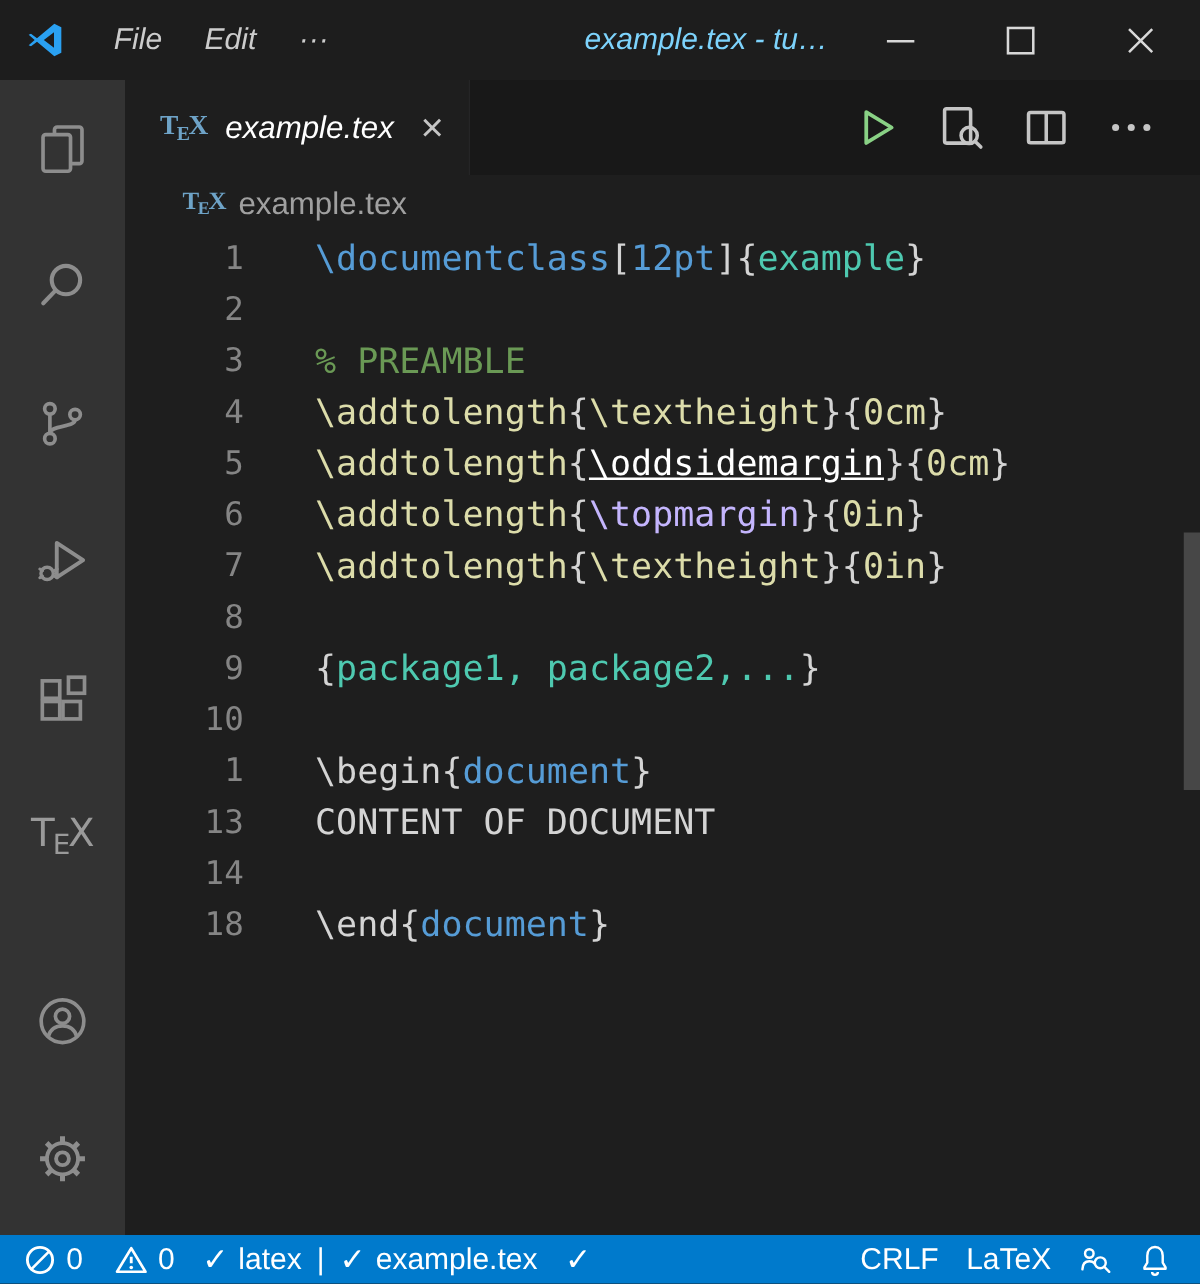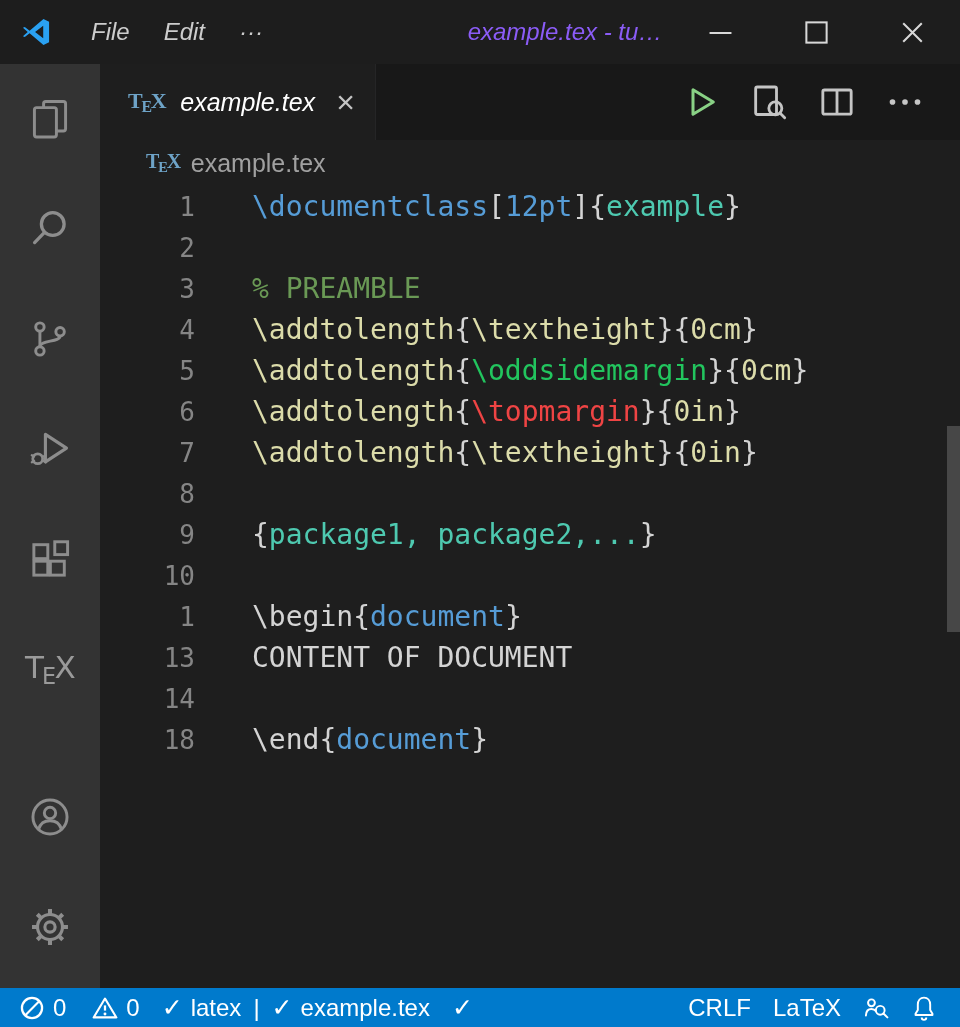--- a/index.html
+++ b/index.html
@@ -9,21 +9,21 @@
     font-family:"Liberation Sans", sans-serif; color:#cccccc;
     display:flex; flex-direction:column; user-select:none;
   }
 
   
   .titlebar { height:64px; flex:0 0 auto; background:var(--titlebar-bg,#1d1d1d); display:flex; align-items:center; position:relative;font-style:italic; }
   .logo { margin-left:20px; width:32px; height:32px; display:flex; color:var(--logo-blue,#2aa1f2); }
   .logo svg { width:32px; height:32px; }
   .menus { display:flex; margin-left:22px; font-size:24px; color:#cccccc; }
   .menu { padding:0 17px; cursor:default; }
-  .wintitle { position:absolute; left:170px; right:0; text-align:center; font-size:24px; color:#8b5cf6; pointer-events:none; white-space:nowrap; }
+  .wintitle { position:absolute; left:170px; right:0; text-align:center; font-size:24px; color:#7dd3fc; pointer-events:none; white-space:nowrap; }
   .wincontrols { position:absolute; right:0; top:0; height:64px; display:flex; }
   .winbtn { width:96px; height:64px; display:flex; align-items:center; justify-content:center; color:#d8d8d8; }
   .winbtn svg { width:27px; height:27px; }
 
   
   .main { flex:1; display:flex; min-height:0; }
 
   
   .activitybar { width:100px; flex:0 0 auto; background:var(--activitybar-bg,#333333); display:flex; flex-direction:column; align-items:center; color:#8d8d8d; }
   .ab-item { width:100px; height:110px; display:flex; align-items:center; justify-content:center; cursor:pointer; }
@@ -222,25 +222,25 @@
             <div class="code-line">
               <span class="line-num">3</span>
               <span class="line-content"><span style="color: rgb(106, 153, 85);">% PREAMBLE</span></span>
             </div>
             <div class="code-line">
               <span class="line-num">4</span>
               <span class="line-content"><span style="color: rgb(220, 220, 170);">\addtolength</span><span style="color: rgb(212, 212, 212);">{</span><span style="color: rgb(220, 220, 170);">\textheight</span><span style="color: rgb(212, 212, 212);">}{</span><span style="color: rgb(220, 220, 170);">0cm</span><span style="color: rgb(212, 212, 212);">}</span></span>
             </div>
             <div class="code-line">
               <span class="line-num">5</span>
-              <span class="line-content"><span style="color: rgb(220, 220, 170);">\addtolength</span><span style="color: rgb(212, 212, 212);">{</span><span style="color: #22c55e;">\oddsidemargin</span><span style="color: rgb(212, 212, 212);">}{</span><span style="color: rgb(220, 220, 170);">0cm</span><span style="color: rgb(212, 212, 212);">}</span></span>
+              <span class="line-content"><span style="color: rgb(220, 220, 170);">\addtolength</span><span style="color: rgb(212, 212, 212);">{</span><span style="color: #ffffff; text-decoration: underline;">\oddsidemargin</span><span style="color: rgb(212, 212, 212);">}{</span><span style="color: rgb(220, 220, 170);">0cm</span><span style="color: rgb(212, 212, 212);">}</span></span>
             </div>
             <div class="code-line">
               <span class="line-num">6</span>
-              <span class="line-content"><span style="color: rgb(220, 220, 170);">\addtolength</span><span style="color: rgb(212, 212, 212);">{</span><span style="color: #ef4444;">\topmargin</span><span style="color: rgb(212, 212, 212);">}{</span><span style="color: rgb(220, 220, 170);">0in</span><span style="color: rgb(212, 212, 212);">}</span></span>
+              <span class="line-content"><span style="color: rgb(220, 220, 170);">\addtolength</span><span style="color: rgb(212, 212, 212);">{</span><span style="color: #c4b5fd;">\topmargin</span><span style="color: rgb(212, 212, 212);">}{</span><span style="color: rgb(220, 220, 170);">0in</span><span style="color: rgb(212, 212, 212);">}</span></span>
             </div>
             <div class="code-line">
               <span class="line-num">7</span>
               <span class="line-content"><span style="color: rgb(220, 220, 170);">\addtolength</span><span style="color: rgb(212, 212, 212);">{</span><span style="color: rgb(220, 220, 170);">\textheight</span><span style="color: rgb(212, 212, 212);">}{</span><span style="color: rgb(220, 220, 170);">0in</span><span style="color: rgb(212, 212, 212);">}</span></span>
             </div>
             <div class="code-line">
               <span class="line-num">8</span>
               <span class="line-content"></span>
             </div>
             <div class="code-line">

